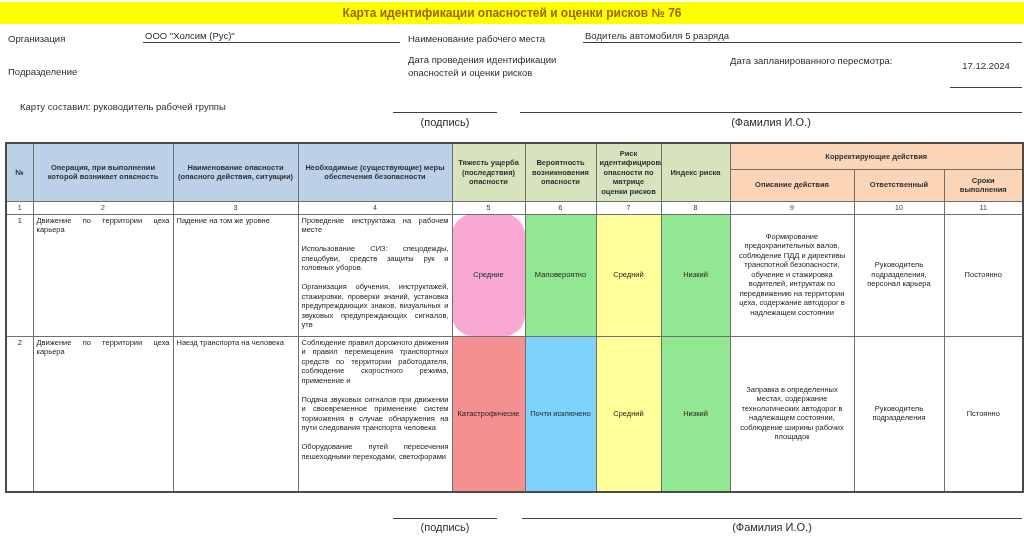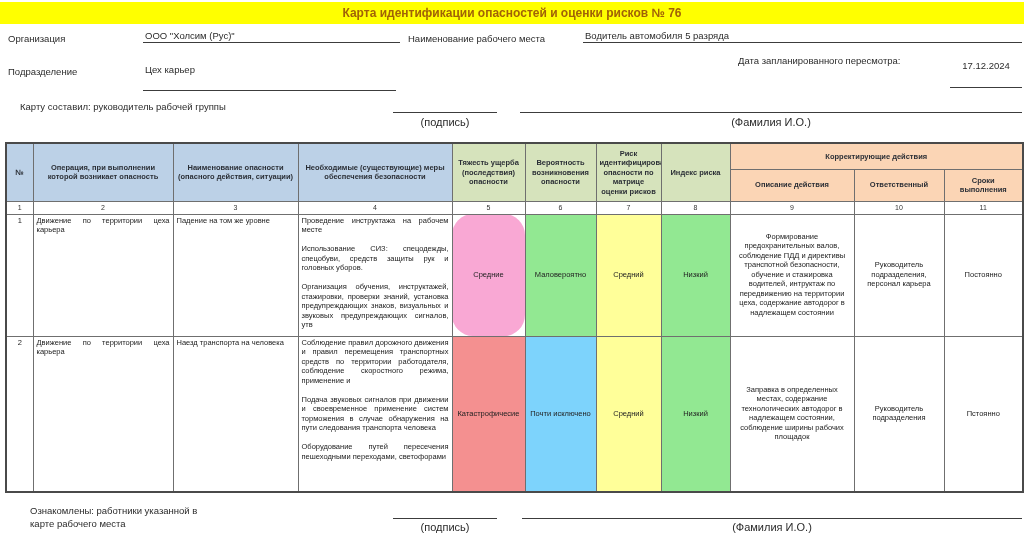--- a/index.html
+++ b/index.html
@@ -51,24 +51,24 @@
     <span>Карта идентификации опасностей и оценки рисков № 76</span>
   </div>
 
   <div class="lbl" style="left:8px; top:33px;">Организация</div>
   <div class="val" style="left:143px; top:30px; width:257px;">ООО "Холсим (Рус)"</div>
 
   <div class="lbl" style="left:408px; top:33px;">Наименование рабочего места</div>
   <div class="val" style="left:583px; top:30px; width:439px;">Водитель автомобиля 5 разряда</div>
 
   <div class="lbl" style="left:8px; top:66px;">Подразделение</div>
-  <div class="val" style="left:143px; top:64px; width:253px; height:27px;">Цех карьер</div>
 
+  <div class="lbl" style="left:408px; top:54px; width:178px;">Дата проведения идентификации опасностей и оценки рисков</div>
 
-  <div class="lbl" style="left:730px; top:55px;margin-left:8px;">Дата запланированного пересмотра:</div>
+  <div class="lbl" style="left:730px; top:55px;">Дата запланированного пересмотра:</div>
   <div class="val" style="left:950px; top:60px; width:72px; height:28px; text-align:center;">17.12.2024</div>
 
   <div class="lbl" style="left:20px; top:101px;">Карту составил: руководитель рабочей группы</div>
 
   <div class="line" style="left:393px; top:99px; width:104px; height:14px;"></div>
   <div class="cap" style="left:393px; top:116px; width:104px;">(подпись)</div>
   <div class="line" style="left:520px; top:99px; width:502px; height:14px;"></div>
   <div class="cap" style="left:520px; top:116px; width:502px;">(Фамилия И.О.)</div>
 
   <table class="risk">
@@ -147,20 +147,19 @@
       <td class="body cen" style="background: #7dd3fc;">Почти исключено</td>
       <td class="body cen" style="background: rgb(255, 255, 153);">Средний</td>
       <td class="body cen" style="background: rgb(146, 232, 146);">Низкий</td>
       <td class="body cen">Заправка в определенных местах, содержание технологических автодорог в надлежащем состоянии, соблюдение ширины рабочих площадок</td>
       <td class="body cen">Руководитель подразделения</td>
       <td class="body cen">Пстоянно</td>
     </tr>
   </tbody>
     </table>
 
-  <div class="footer-lbl" style="left:30px; top:504px; width:185px;">Ознакомлены: работники указанной в карте рабочего места</div>
 
   <div class="line" style="left:393px; top:505px; width:104px; height:14px;"></div>
   <div class="cap" style="left:393px; top:521px; width:104px;">(подпись)</div>
   <div class="line" style="left:522px; top:505px; width:500px; height:14px;"></div>
   <div class="cap" style="left:522px; top:521px; width:500px;">(Фамилия И.О.)</div>
 
 </div>
 
 </body></html>

